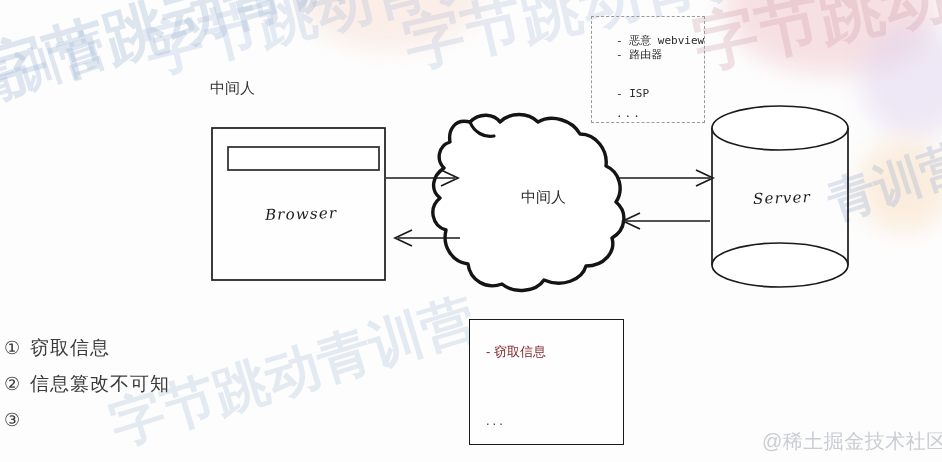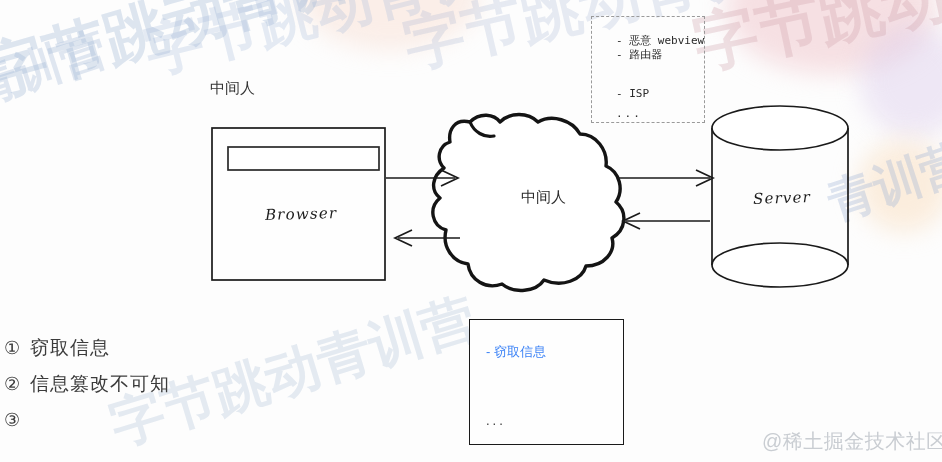--- a/index.html
+++ b/index.html
@@ -158,21 +158,21 @@
     left: 469px; top: 319px;
     width: 155px; height: 126px;
     border: 1.6px solid #1a1a1a;
     box-sizing: border-box;
     background: #fefefe;
   }
   .solid-note .row {
     position: absolute;
     left: 16px;
     font-size: 13px;
-    color: #3b82f6;
+    color: #7f1d1d;
     white-space: nowrap;
   }
   .solid-note .r0 { top: 23px; }
   .solid-note .r1 { top: 59px; }
   .solid-note .r2 { top: 93px; letter-spacing: 3px; color: #3a3a3a; }
 
   
   .issues {
     position: absolute;
     left: 4px; top: 330px;

